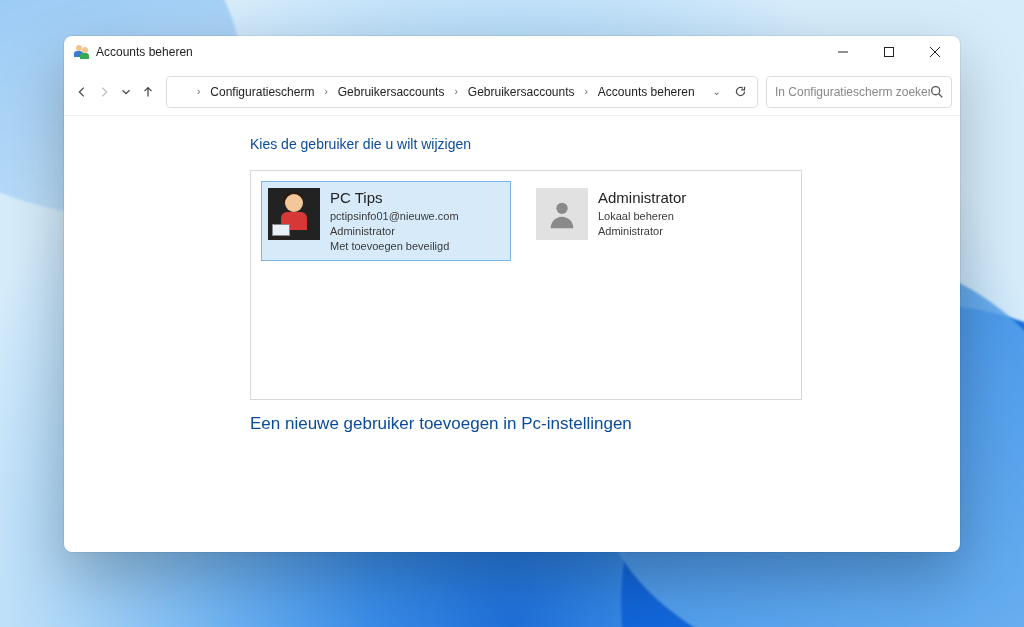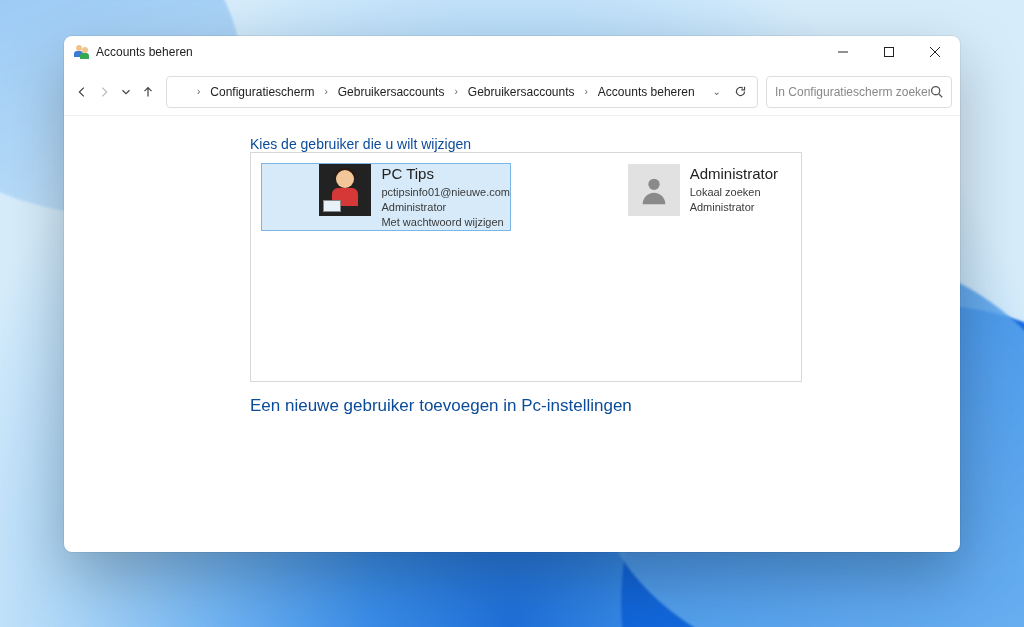--- a/index.html
+++ b/index.html
@@ -57,29 +57,28 @@
   .search {
     width:196px; height:32px; border:1px solid #ddd; border-radius:4px;
     display:flex; align-items:center; padding:0 8px; font-size:12px; color:#888;
   }
   .search input { border:none; outline:none; flex:1; font-size:12px; color:#333; font-family:inherit; }
   .search input::placeholder { color:#888; }
   .search svg { width:13px; height:13px; stroke:#555; fill:none; stroke-width:1.6; }
 
   .content { flex:1; padding: 20px 0 0 0; }
   .content-inner { margin-left: 186px; width: 552px; }
-  .heading { font-size: 14px; color:#0a4b9a; font-weight:400; }
+  .heading { font-size: 14px; color:#0a4b9a; margin-bottom: 18px; font-weight:400; }
   .accounts-box {
     border:1px solid #d8d8d8; height: 230px;
     display:flex; padding: 10px; gap: 18px; align-items:flex-start;
   }
   .account {
-    width: 250px; display:flex; gap: 10px; padding:0;
+    width: 250px; display:flex; gap: 10px; padding:6px;
     border:1px solid transparent;
-    justify-content:flex-end;
   }
   .account.selected {
     background:#d6eaf9; border:1px solid #7bb6e6;
   }
   .avatar {
     width:52px; height:52px; background:#2a2a2a; display:flex; align-items:center; justify-content:center;
     flex-shrink:0;
   }
   .avatar.pctips { background:#222; position:relative; }
   .pctips-face { width:18px; height:18px; background:#f4c79a; border-radius:50%; position:absolute; top:6px; left:17px; }
@@ -191,34 +190,34 @@
           <div class="avatar pctips">
             <span class="pctips-hair"></span>
               <span class="pctips-face"></span>
               <span class="pctips-body"></span>
               <span class="pctips-screen"></span>
           </div>
           <div class="acct-info">
             <div class="acct-name">PC Tips</div>
             <div>pctipsinfo01@nieuwe.com</div>
             <div>Administrator</div>
-            <div>Met wachtwoord wijzigen</div>
+            <div>Met toevoegen beveiligd</div>
           </div>
         </div>
 
         <div class="account">
           <div class="avatar generic">
             <svg viewBox="0 0 24 24">
                 <circle cx="12" cy="8" r="4"></circle>
                 <path d="M4 22c0-4.4 3.6-8 8-8s8 3.6 8 8z"></path>
               </svg>
           </div>
           <div class="acct-info">
             <div class="acct-name">Administrator</div>
-            <div>Lokaal zoeken</div>
+            <div>Lokaal beheren</div>
             <div>Administrator</div>
           </div>
         </div>
 
       </div>
 
       <a class="add-link">Een nieuwe gebruiker toevoegen in Pc-instellingen</a>
     </div>
   </div>
 

